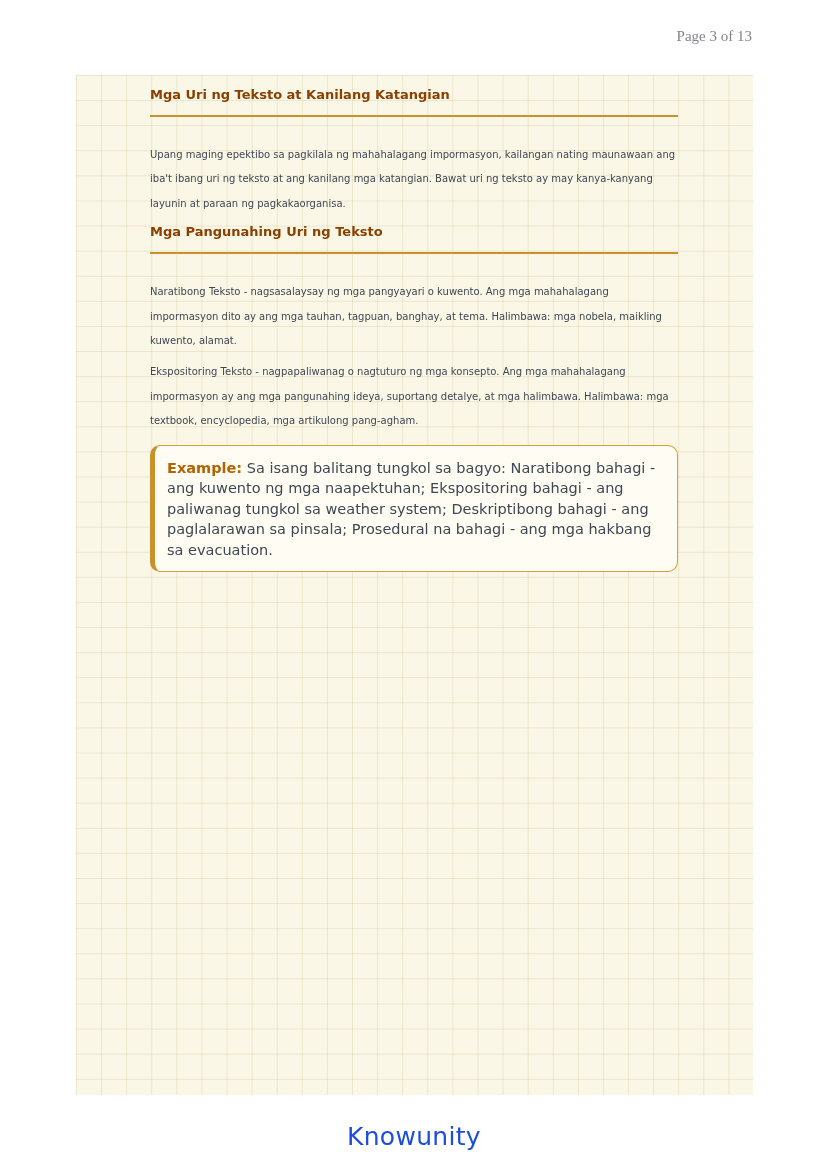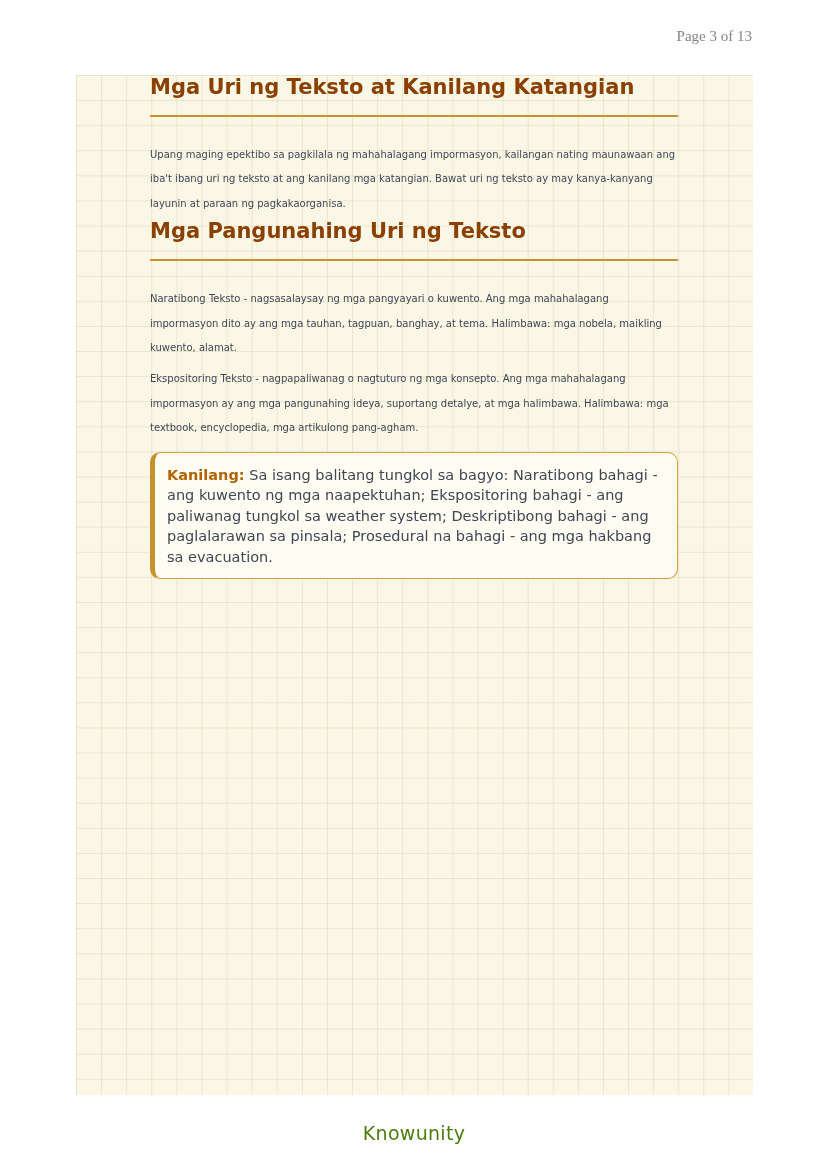--- a/index.html
+++ b/index.html
@@ -28,27 +28,27 @@
     background-image:
       linear-gradient(to right, rgba(202,188,146,0.30) 1px, transparent 1px),
       linear-gradient(to bottom, rgba(202,188,146,0.30) 1px, transparent 1px);
     background-size: 25.1px 25.1px;
   }
 
   .content { padding: 4px 75px 0 74px; }
 
   .section-heading {
     font-family: "DejaVu Sans", sans-serif;
-    font-size: 21px;
+    font-size: 13px;
     font-weight: bold;
     line-height: 16px;
     color: #8b4000;
-    padding-bottom: 20px;
+    padding-bottom: 12px;
     border-bottom: 2px solid #c9912c;
-    margin: 0 0 26px 0;
+    margin: 8px 0 26px 0;
   }
 
   .body-text {
     font-size: 10px;
     line-height: 24.4px;
     color: #3e4752;
     margin: 0 0 7px 0;
   }
 
   .example-box {
@@ -69,22 +69,22 @@
     color: #b26400;
   }
 
   .footer {
     position: absolute;
     left: 0; top: 1122px;
     width: 828px;
     text-align: center;
   }
   .brand {
-    font-size: 19px;
-    color: #4d7c0f;
+    font-size: 25px;
+    color: #1d4ed8;
     letter-spacing: 0.3px;
   }
 </style>
 </head>
 <body>
 
 <div class="viewport">
 
   <div class="page-indicator">Page 3 of 13</div>
 
@@ -98,21 +98,21 @@
       <h2 class="section-heading">Mga Pangunahing Uri ng Teksto</h2>
 
       <p class="body-text">Naratibong Teksto - nagsasalaysay ng mga pangyayari o kuwento. Ang mga mahahalagang impormasyon dito ay ang mga tauhan, tagpuan, banghay, at tema. Halimbawa: mga nobela, maikling kuwento, alamat.</p>
 
       <p class="body-text">Ekspositoring Teksto - nagpapaliwanag o nagtuturo ng mga konsepto. Ang mga mahahalagang impormasyon ay ang mga pangunahing ideya, suportang detalye, at mga halimbawa. Halimbawa: mga textbook, encyclopedia, mga artikulong pang-agham.</p>
 
 
 
 
       <div class="example-box">
-        <p class="example-text"><strong class="example-label">Kanilang:</strong><span> Sa isang balitang tungkol sa bagyo: Naratibong bahagi - ang kuwento ng mga naapektuhan; Ekspositoring bahagi - ang paliwanag tungkol sa weather system; Deskriptibong bahagi - ang paglalarawan sa pinsala; Prosedural na bahagi - ang mga hakbang sa evacuation.</span></p>
+        <p class="example-text"><strong class="example-label">Example:</strong><span> Sa isang balitang tungkol sa bagyo: Naratibong bahagi - ang kuwento ng mga naapektuhan; Ekspositoring bahagi - ang paliwanag tungkol sa weather system; Deskriptibong bahagi - ang paglalarawan sa pinsala; Prosedural na bahagi - ang mga hakbang sa evacuation.</span></p>
       </div>
 
     </div>
   </div>
 
   <div class="footer">
     <span class="brand">Knowunity</span>
   </div>
 
 </div>

